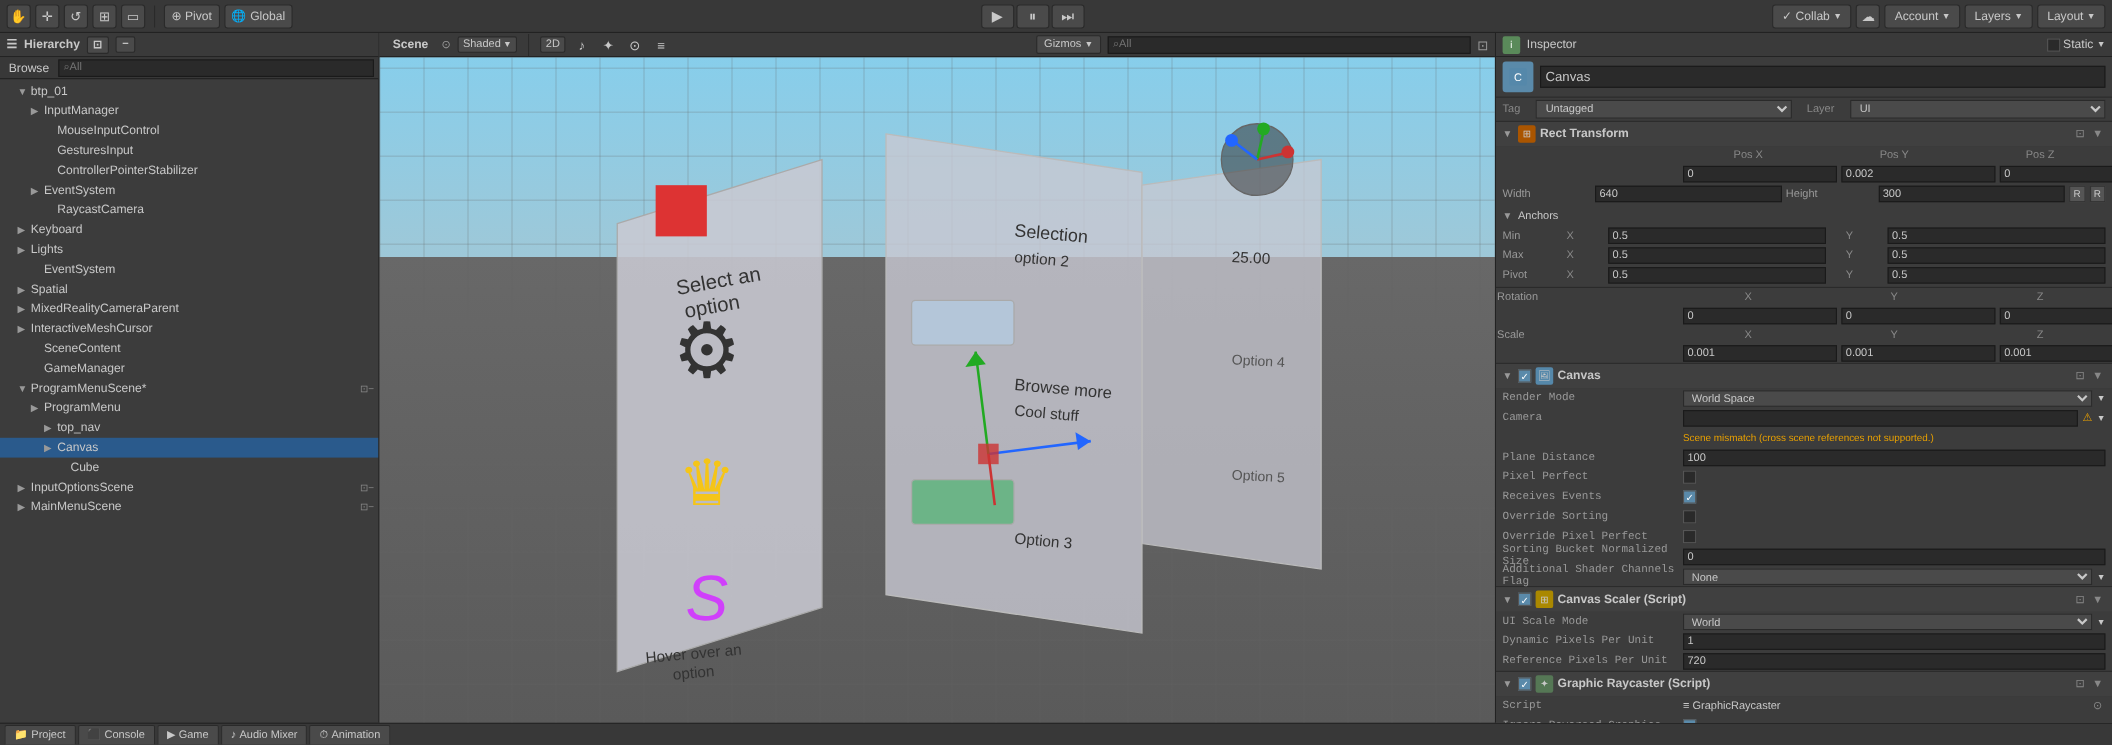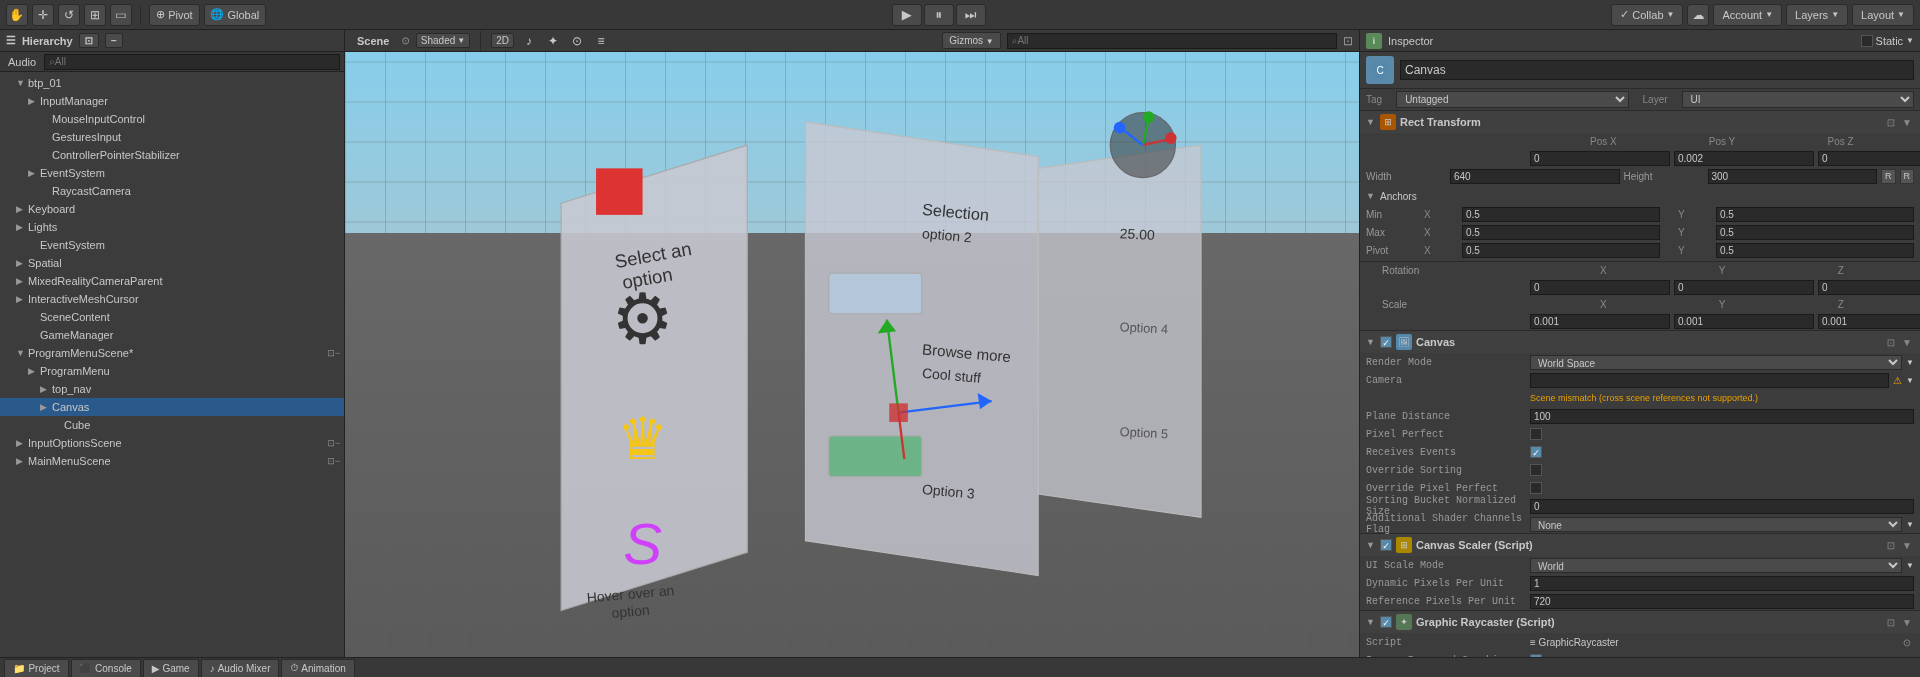--- a/index.html
+++ b/index.html
@@ -392,21 +392,21 @@
       padding: 1px 3px;
       height: 15px;
       cursor: pointer;
     }
 
     
     .pos-header-row {
       display: flex;
       align-items: center;
       height: 16px;
-      padding: 0 22px;
+      padding: 0 1px;
       gap: 4px;
     }
     .pos-label-spacer { width: 160px; flex-shrink: 0; }
     .pos-col-label {
       flex: 1;
       font-size: 10px;
       color: #888;
       text-align: center;
     }
     .pos-value-row {
@@ -670,21 +670,21 @@
 <div class="main-area">
 
   <div class="hierarchy-panel">
     <div class="panel-header">
       <span>☰</span>
       <span>Hierarchy</span>
       <div class="panel-header-btn">⊡</div>
       <div class="panel-header-btn">−</div>
     </div>
     <div class="panel-toolbar">
-      <button class="create-btn">Audio</button>
+      <button class="create-btn">Browse</button>
       <input class="search-box" placeholder="⌕All" style="">
     </div>
     <div class="hierarchy-content">
 
       <div class="tree-item indent-1">
         <span class="tree-arrow">▼</span>
         <span class="tree-label">btp_01</span>
       </div>
       <div class="tree-item indent-2">
         <span class="tree-arrow">▶</span>

